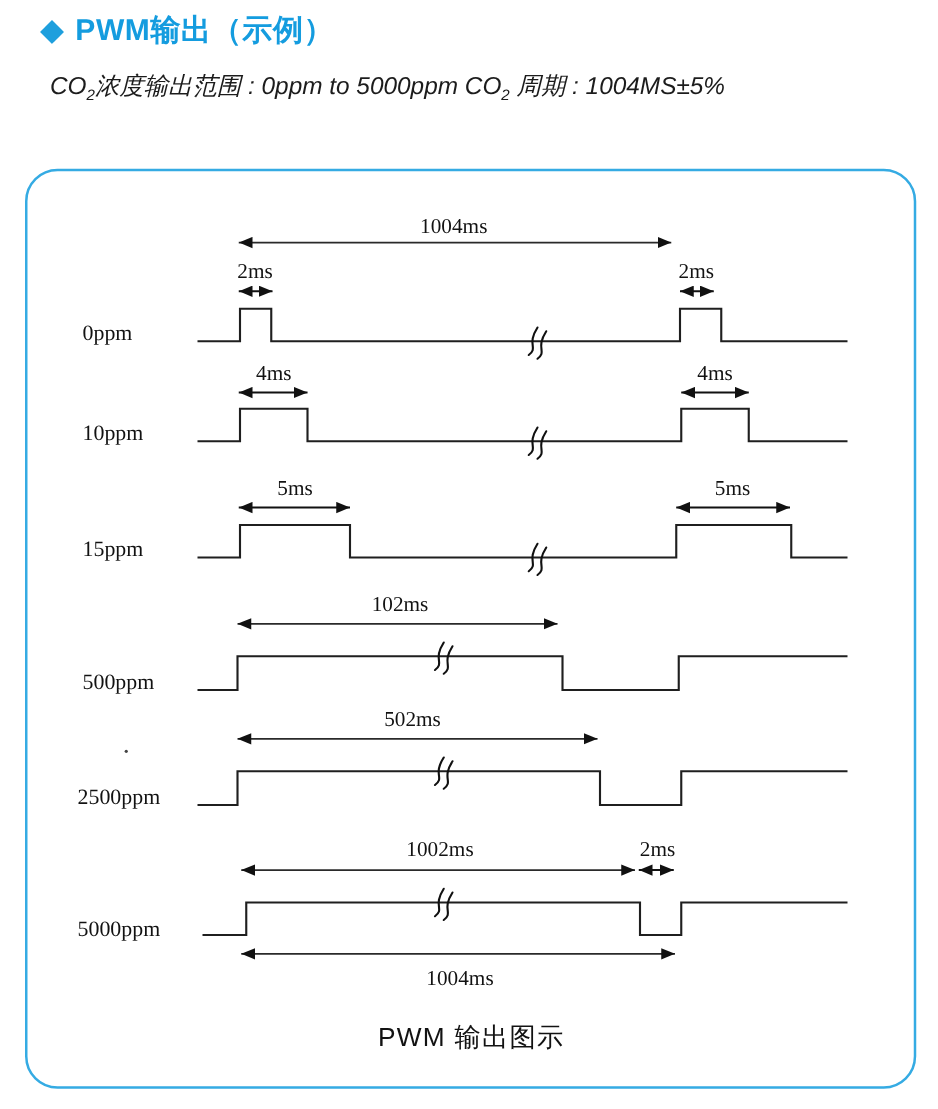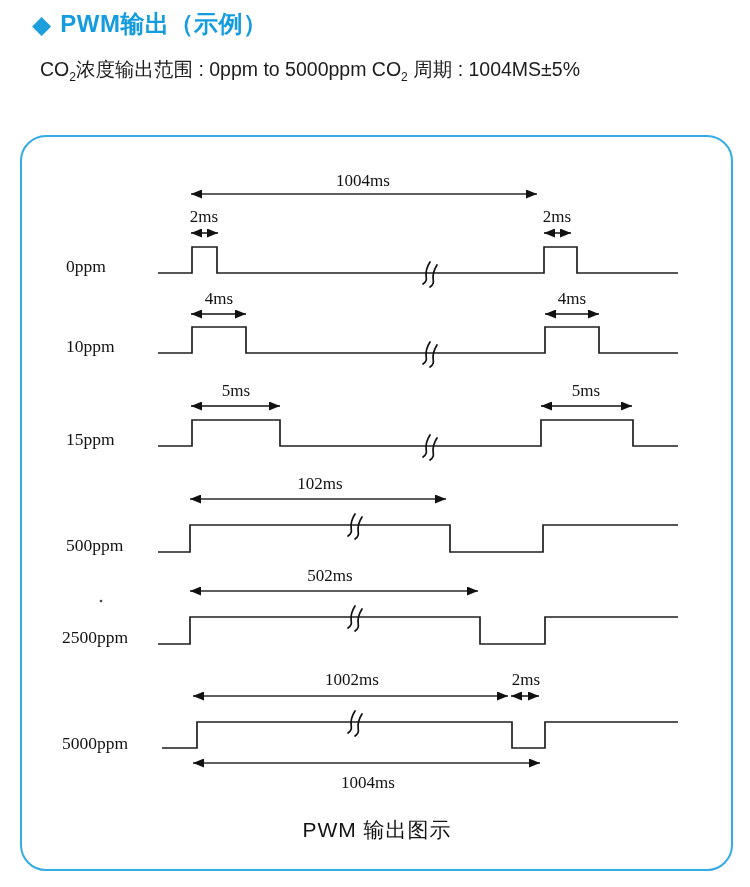--- a/index.html
+++ b/index.html
@@ -2,21 +2,21 @@
 <html><head>
 <meta charset="utf-8">
 <style>
   html,body{margin:0;padding:0;background:#ffffff;}
   .page{position:relative;width:750px;height:887px;background:#fff;overflow:hidden;
         font-family:"Liberation Sans",sans-serif;}
   .hdr{position:absolute;left:32px;top:8px;display:flex;align-items:center;gap:9px;}
   .hdr .diamond{color:#1e9fdd;font-size:25px;line-height:1;}
   .hdr .title{color:#149cdf;font-size:24px;font-weight:bold;letter-spacing:0.5px;text-align:center;}
   .intro{position:absolute;left:40px;top:56px;width:700px;color:#1c1c1c;
-         font-size:19.5px;line-height:26px;}
+         font-size:19.5px;line-height:26px;font-style:italic;}
   .intro sub{font-size:0.62em;}
   .panel{position:absolute;left:20px;top:135px;width:709px;height:732px;
          border:2.5px solid #35abe3;border-radius:26px;background:#fff;}
   .dsvg{position:absolute;left:0;top:0;width:750px;height:887px;}
   .dsvg text{fill:#121212;}
   .serif{font-family:"Liberation Serif",serif;font-size:17px;}
   .rowlab{font-family:"Liberation Serif",serif;font-size:17.5px;}
   .cap{font-family:"Liberation Sans",sans-serif;font-size:21px;letter-spacing:1px;}
   .wv{fill:none;stroke:#1f1f1f;stroke-width:1.7;}
   .arr{stroke:#2a2a2a;stroke-width:1.4;}

